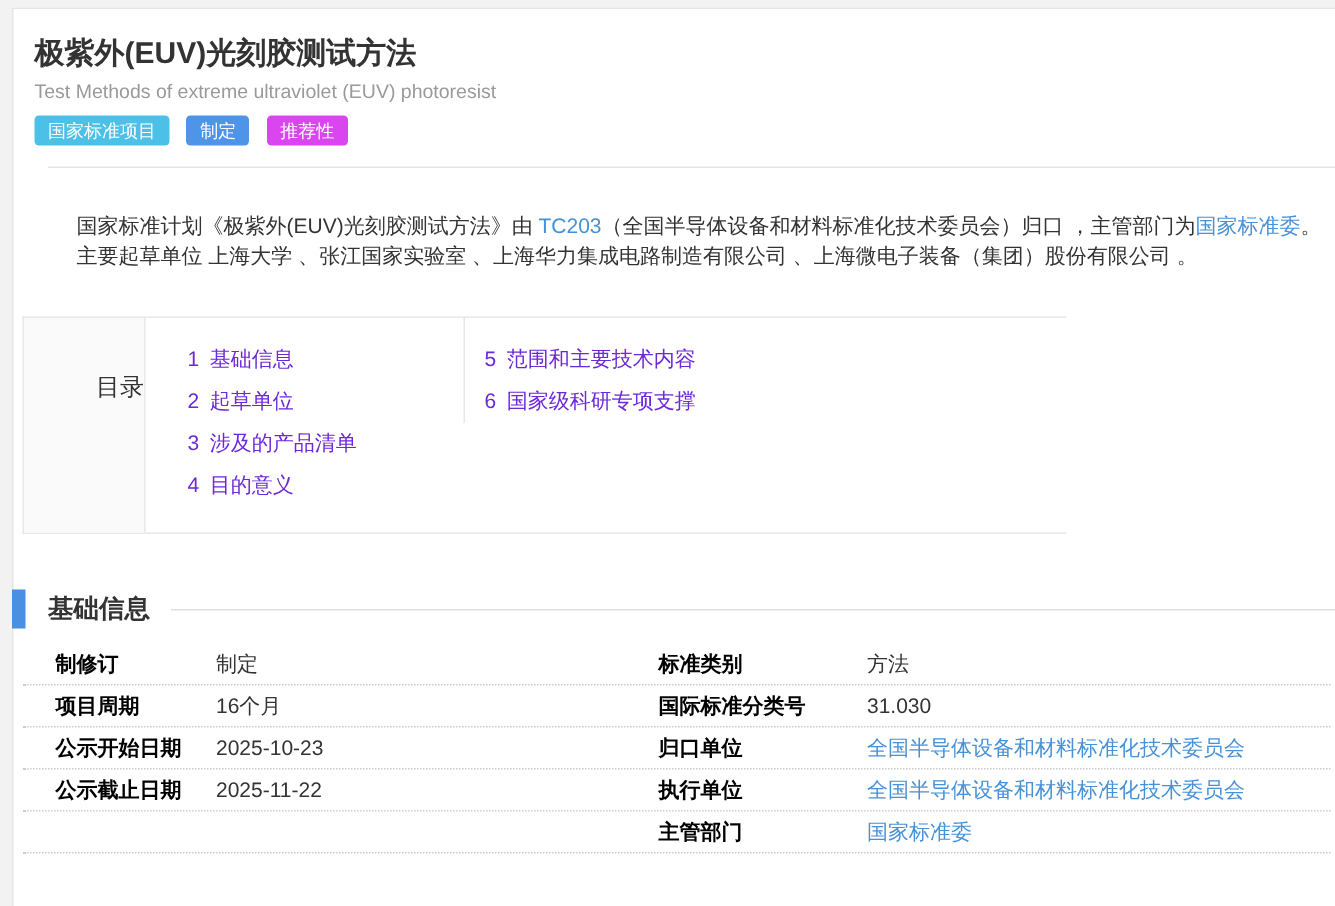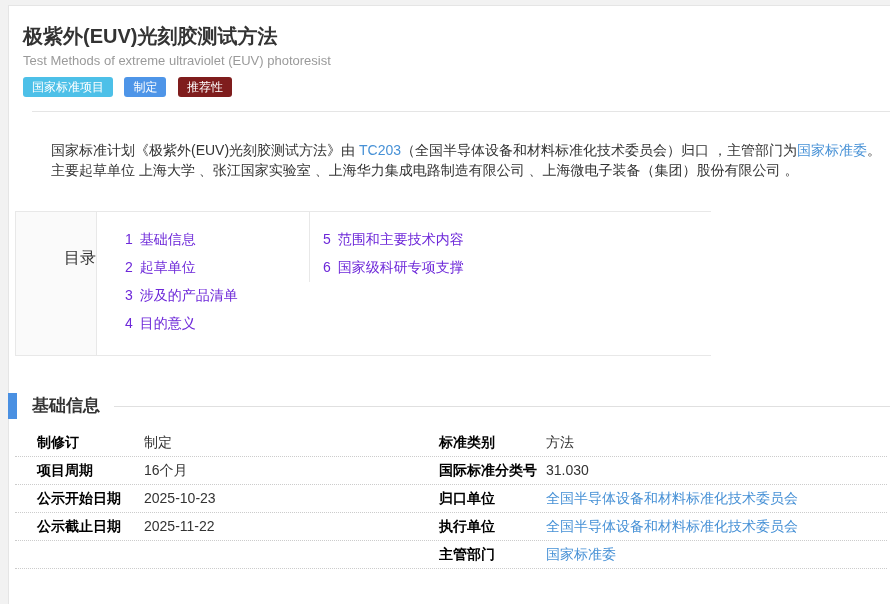--- a/index.html
+++ b/index.html
@@ -97,35 +97,35 @@
   .section-rule { flex: 1; border-top: 1px solid #e0e0e0; margin-left: 14px; height: 0; }
   
   .info-table { margin-top: 10px; margin-left: -8px; width: 872px; }
   .info-row {
     display: flex;
     height: 28px; line-height: 27px;
     border-bottom: 1px dotted #ccc;
     font-size: 14px;
   }
   .half-left { width: 424px; display: flex; padding-left: 22px; }
-  .half-right { flex: 1; display: flex; }
+  .half-right { flex: 1; display: flex; gap: 32px; }
   .info-label { width: 107px; font-weight: bold; color: #000000; flex: none; }
   .info-value { color: #333; white-space: nowrap; }
 </style>
 </head>
 <body>
 
 <div class="card">
 
   <h1 class="page-title">极紫外(EUV)光刻胶测试方法</h1>
   <div class="page-subtitle">Test Methods of extreme ultraviolet (EUV) photoresist</div>
   <div class="badge-row">
     <span class="badge" style="background: rgb(77, 192, 232);">国家标准项目</span>
     <span class="badge" style="background: rgb(78, 149, 232);">制定</span>
-    <span class="badge" style="background: #7f1d1d;">推荐性</span>
+    <span class="badge" style="background: #d946ef;">推荐性</span>
   </div>
 
   <hr class="top-divider">
 
   <div class="intro">
     <p class="p1"><span>国家标准计划《极紫外(EUV)光刻胶测试方法》由 </span><a class="lnk">TC203</a><span>（全国半导体设备和材料标准化技术委员会）归口 ，主管部门为</span><a class="lnk">国家标准委</a><span>。</span></p>
     <p class="p2">主要起草单位 上海大学 、张江国家实验室 、上海华力集成电路制造有限公司 、上海微电子装备（集团）股份有限公司 。</p>
   </div>
 
   <div class="toc-box">

